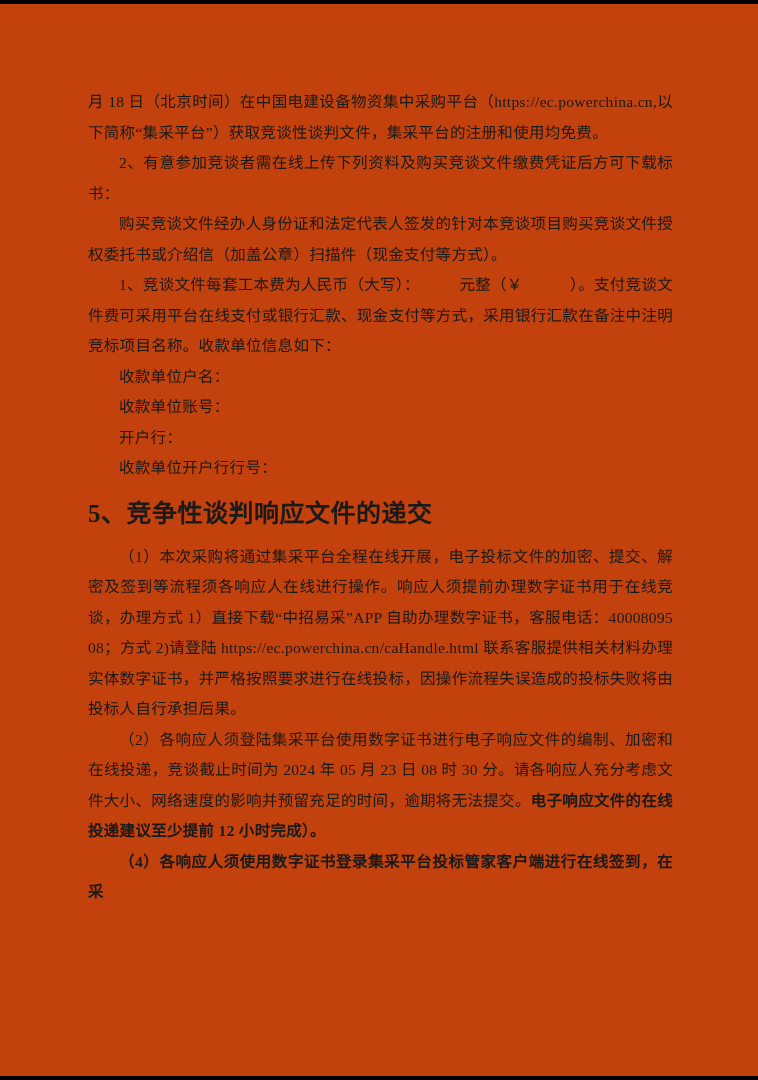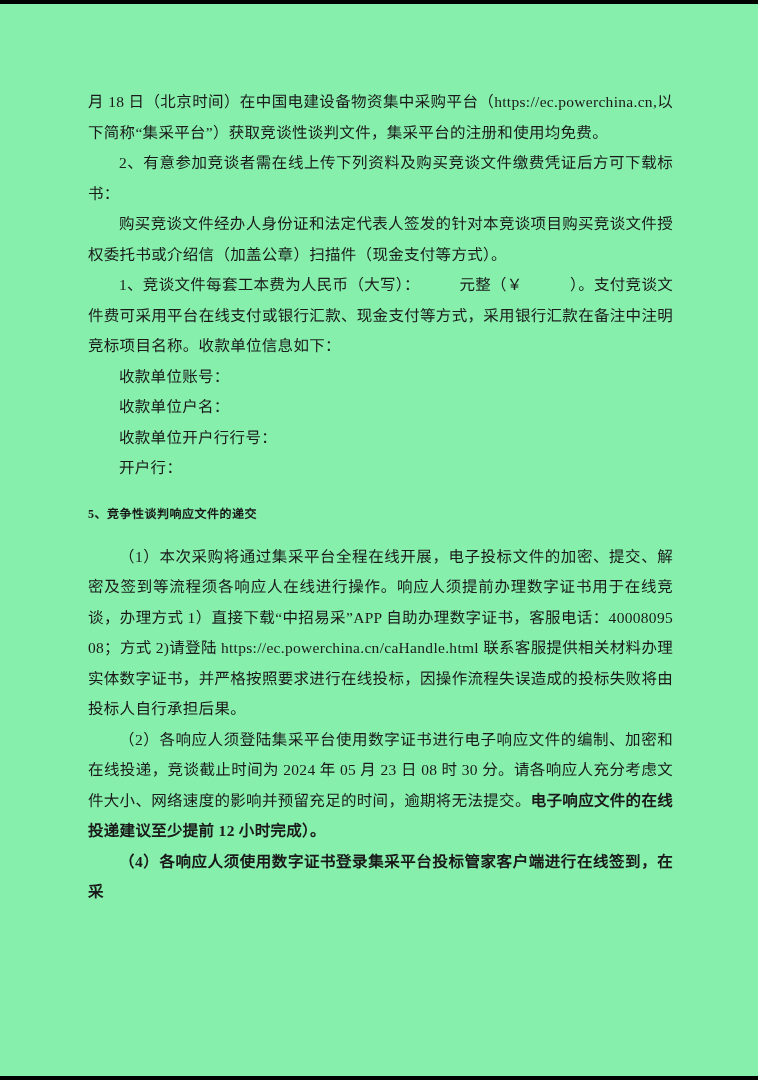--- a/index.html
+++ b/index.html
@@ -4,21 +4,21 @@
 <style>
   html, body {
     margin: 0;
     padding: 0;
     background: #ffffff;
   }
   .page {
     position: relative;
     width: 758px;
     height: 1080px;
-    background: #86efac;
+    background: #c2410c;
     overflow: hidden;
     font-family: "Liberation Serif", "DejaVu Serif", serif;
     color: #1a1a1a;
   }
   .page-edge {
     position: absolute;
     left: 0;
     right: 0;
     height: 4px;
     background: #000000;
@@ -38,21 +38,21 @@
     line-height: 30.5px;
     text-align: justify;
     letter-spacing: 0.3px;
     word-break: break-all;
   }
   p.indent { text-indent: 2em; }
   .gap-before { margin-top: 30.5px; }
   .small-gap-before { margin-top: 8px; font-weight: bold; }
   h2.section-heading {
     margin: 14px 0 12px 0;
-    font-size: 12px;
+    font-size: 25px;
     line-height: 32px;
     font-weight: bold;
     letter-spacing: 0.5px;
   }
   .bold-run { font-weight: bold; }
 </style>
 </head>
 <body>
 
 <div class="page">
@@ -62,27 +62,27 @@
   <div class="content">
 
     <p class="body">月 18 日（北京时间）在中国电建设备物资集中采购平台（https://ec.powerchina.cn,以下简称“集采平台”）获取竞谈性谈判文件，集采平台的注册和使用均免费。</p>
 
     <p class="body indent">2、有意参加竞谈者需在线上传下列资料及购买竞谈文件缴费凭证后方可下载标书：</p>
 
     <p class="body indent">购买竞谈文件经办人身份证和法定代表人签发的针对本竞谈项目购买竞谈文件授权委托书或介绍信（加盖公章）扫描件（现金支付等方式）。</p>
 
     <p class="body indent">1、竞谈文件每套工本费为人民币（大写）：　　　元整（￥　　　）。支付竞谈文件费可采用平台在线支付或银行汇款、现金支付等方式，采用银行汇款在备注中注明竞标项目名称。收款单位信息如下：</p>
 
+    <p class="body indent">收款单位户名：</p>
+
     <p class="body indent">收款单位账号：</p>
 
-    <p class="body indent">收款单位户名：</p>
+    <p class="body indent">开户行：</p>
 
     <p class="body indent">收款单位开户行行号：</p>
-
-    <p class="body indent">开户行：</p>
 
     <h2 class="section-heading">5、竞争性谈判响应文件的递交</h2>
 
 
     <p class="body indent gap-before">（1）本次采购将通过集采平台全程在线开展，电子投标文件的加密、提交、解密及签到等流程须各响应人在线进行操作。响应人须提前办理数字证书用于在线竞谈，办理方式 1）直接下载“中招易采”APP 自助办理数字证书，客服电话：4000809508；方式 2)请登陆 https://ec.powerchina.cn/caHandle.html 联系客服提供相关材料办理实体数字证书，并严格按照要求进行在线投标，因操作流程失误造成的投标失败将由投标人自行承担后果。</p>
 
     <p class="body indent"><span>（2）各响应人须登陆集采平台使用数字证书进行电子响应文件的编制、加密和在线投递，竞谈截止时间为 2024 年 05 月 23 日 08 时 30 分。请各响应人充分考虑文件大小、网络速度的影响并预留充足的时间，逾期将无法提交。</span><span class="bold-run">电子响应文件的在线投递建议至少提前 12 小时完成）。</span></p>
 
     <p class="body indent small-gap-before">（4）各响应人须使用数字证书登录集采平台投标管家客户端进行在线签到，在采</p>
 

